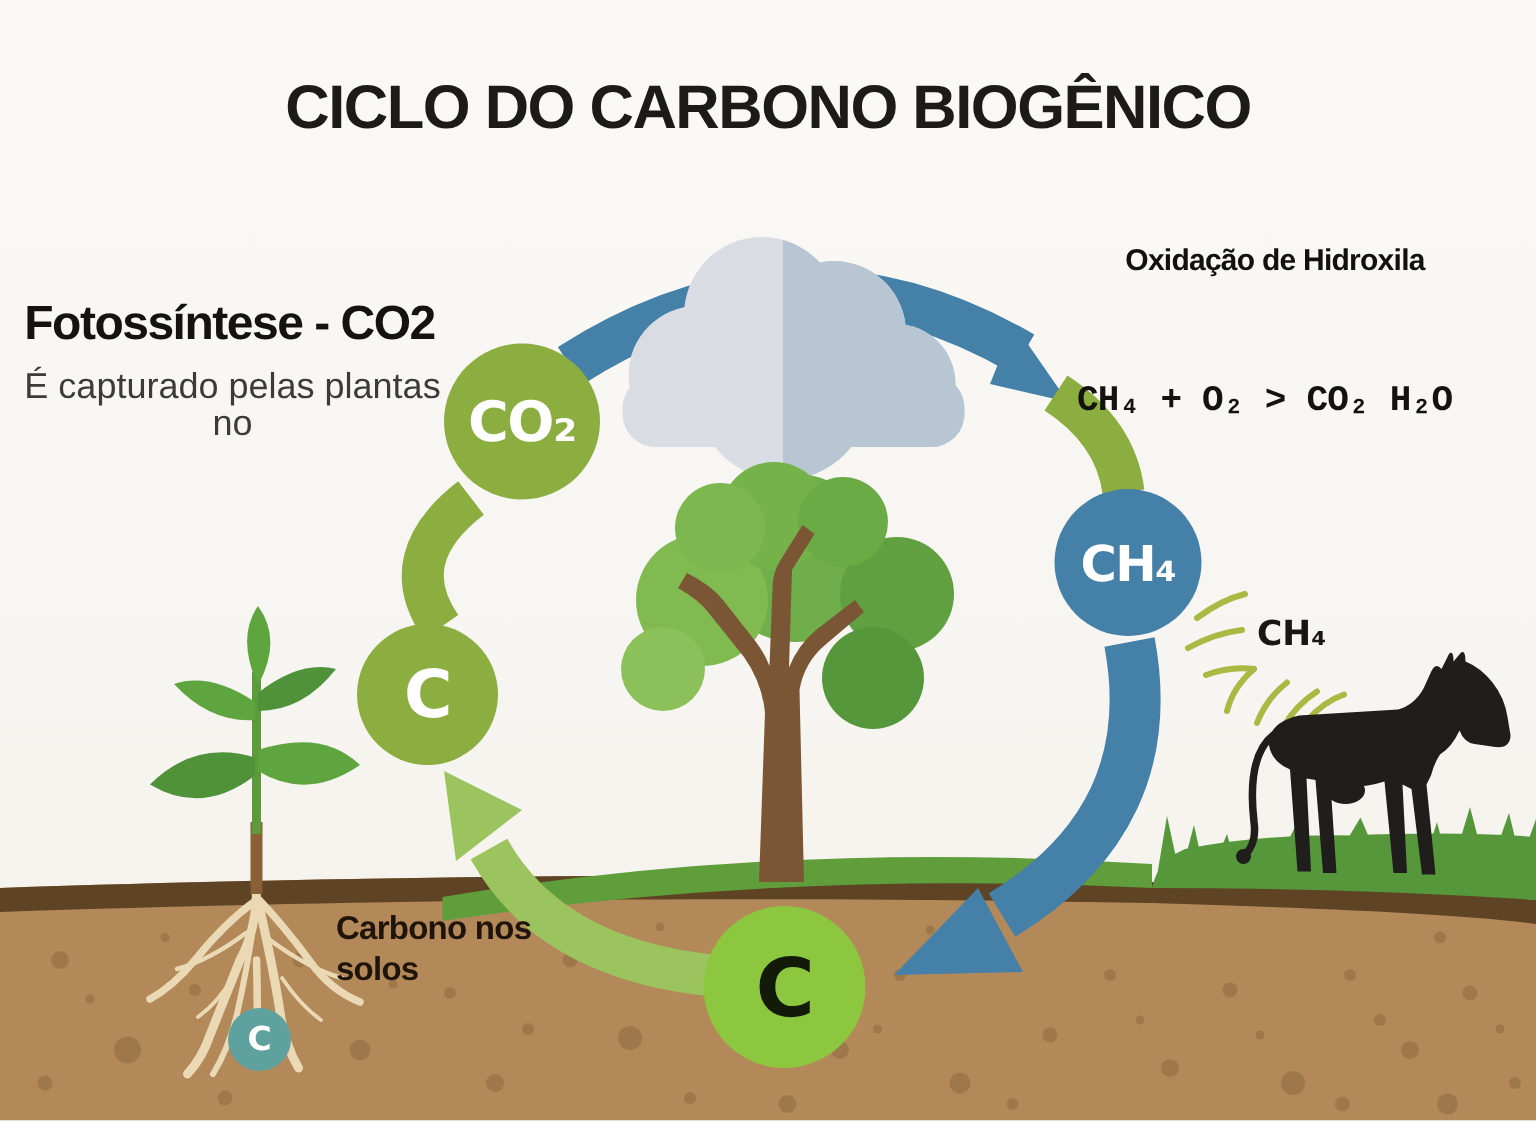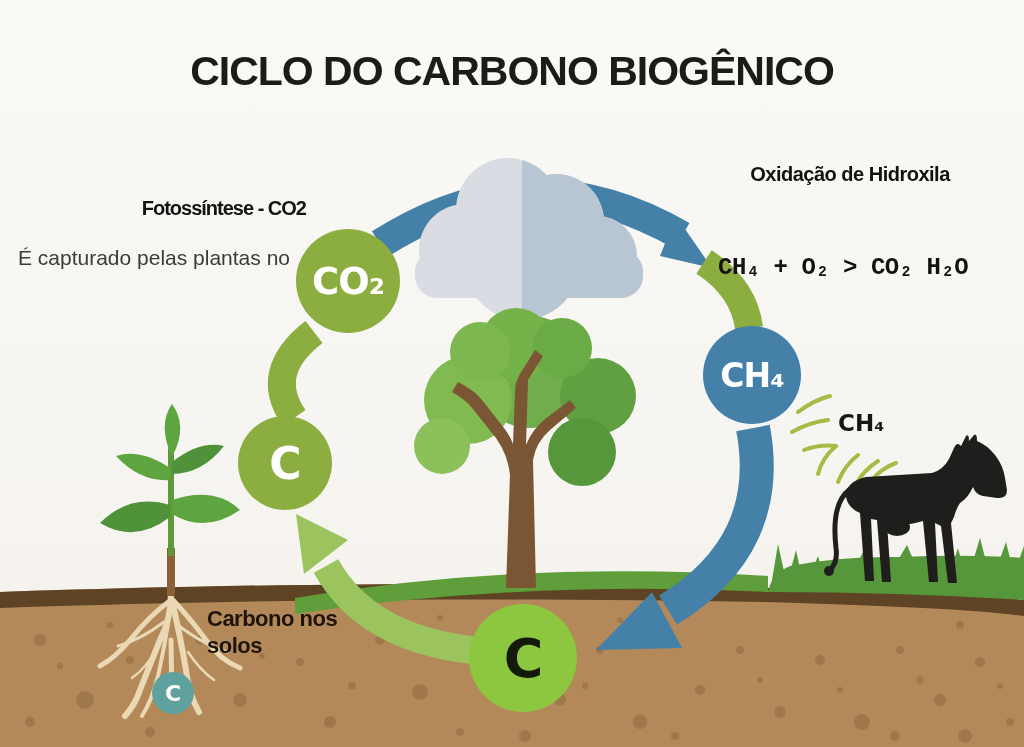--- a/index.html
+++ b/index.html
@@ -8,44 +8,44 @@
     background:linear-gradient(180deg,#faf9f6 0%,#f7f5f1 60%,#f4f1ea 100%);
     overflow:hidden;
     font-family:"Liberation Sans",sans-serif;
   }
   .abs{position:absolute;}
   .svg-layer{position:absolute;left:0;top:0;}
   .title{
     left:0;top:48px;width:1024px;text-align:center;
     font-size:41px;font-weight:800;letter-spacing:-1px;color:#1d1b18;
   }
-  .h-left{left:0;top:197px;width:306px;text-align:right;
-    font-size:20px;font-weight:800;letter-spacing:-1px;color:#141311;}
-  .b-left{left:0;top:245px;width:290px;text-align:right;
-    font-size:21px;line-height:25px;color:#3c3b39;}
+  .h-left{left:0;top:197px;width:306px;text-align:center;
+    font-size:32px;font-weight:800;letter-spacing:-1px;color:#141311;}
+  .b-left{left:10px;top:245px;width:290px;text-align:center;
+    font-size:24px;line-height:25px;color:#3c3b39;}
   .h-right{left:678px;top:163px;width:344px;text-align:center;
     font-size:20px;font-weight:800;letter-spacing:-0.5px;color:#121110;}
   .b-right{left:728px;top:205px;width:240px;text-align:center;
     font-size:18px;line-height:25px;color:#33322f;}
   .formula{left:718px;top:254px;width:300px;
     font-size:24px;font-weight:800;color:#131210;
     font-family:Liberation Mono, monospace;letter-spacing:-0.5px;}
   .node{
     display:flex;align-items:center;justify-content:center;
     border-radius:50%;color:#fff;font-weight:800;
     font-family:"DejaVu Sans",sans-serif;letter-spacing:-1px;
   }
   .node-co2{left:296px;top:229px;width:104px;height:104px;background:#8cad3f;font-size:37px;}
   .node-ch4{left:703px;top:326px;width:98px;height:98px;background:#4480a8;font-size:33px;}
   .node-c-left{left:238px;top:416px;width:94px;height:94px;background:#8cad3f;font-size:44px;}
   .node-c-soil{left:469px;top:604px;width:108px;height:108px;background:#8dc63f;color:#141a09;font-size:54px;}
   .node-c-root{left:152px;top:672px;width:42px;height:42px;background:#5fa19e;font-size:22px;letter-spacing:0;}
   .cow-ch4{left:838px;top:410px;font-size:23px;font-weight:800;color:#181715;
     font-family:"DejaVu Sans",sans-serif;}
-  .soil-carbon{left:207px;top:605px;width:175px;font-size:22px;font-weight:800;
+  .soil-carbon{left:224px;top:605px;width:175px;font-size:22px;font-weight:800;
     line-height:27px;color:#1e1409;letter-spacing:-0.5px;}
   .fermentation{left:717px;top:613px;font-size:20px;line-height:27px;color:#3d2e1d;}
   .fermentation span{display:block;}
 </style>
 </head>
 <body>
 
 <div class="stage">
 
   <svg class="svg-layer" width="1024" height="747" viewBox="0 0 1024 747">

